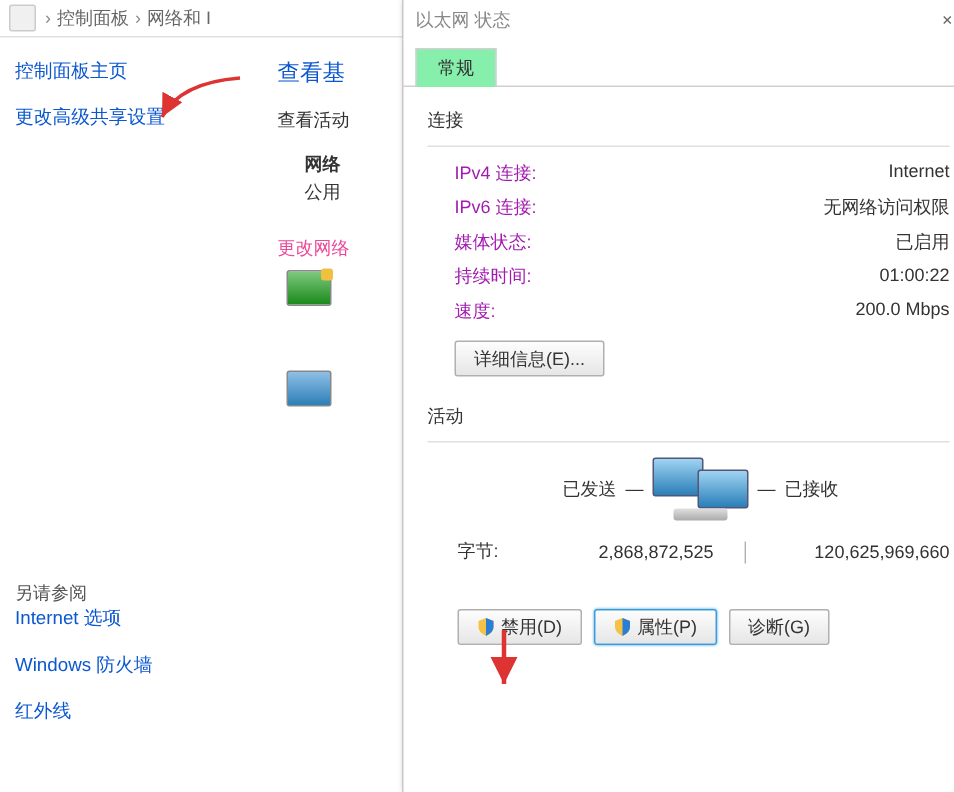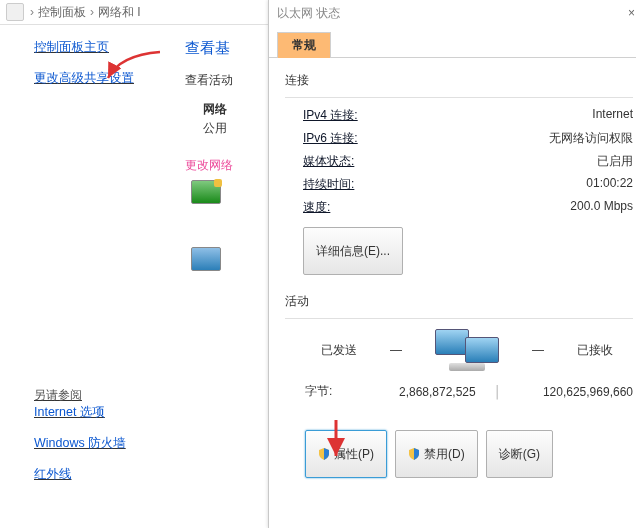--- a/index.html
+++ b/index.html
@@ -18,21 +18,21 @@
   border-bottom: 1px solid #e0e0e0;
   display: flex;
   align-items: center;
   padding: 0 6px;
   color: #666;
 }
 .toprow .navbtn { width:16px; height:16px; display:inline-block; background:#f0f0f0; border:1px solid #ccc; border-radius:2px; margin-right:4px; }
 .crumb { margin: 0 2px; }
 .crumb.sep { color:#888; }
 .main { display:flex; height:504px; }
-.sidebar { width: 185px; padding: 14px 0 0 34px; box-sizing:border-box;text-decoration:underline; }
+.sidebar { width: 185px; padding: 14px 0 0 10px; box-sizing:border-box; }
 .link { color:#0b57d0; margin-bottom: 14px; cursor:pointer; font-size:12.5px; }
 .link.hl { border:2px solid #d33; padding:2px 4px; display:inline-block; }
 .subhdr { color:#555; margin-top: 300px; font-size:12px; }
 .midcol { width: 60px; padding-top: 14px; color:#0b57d0; }
 .midcol .h1 { color:#0b57d0; font-size:15px; margin-bottom:14px; }
 .midcol .h2 { color:#333; font-size:12px; margin-bottom:12px; white-space:nowrap; }
 .midcol .sm { color:#333; font-size:12px; white-space:nowrap; margin-bottom:2px;}
 .midcol .blue { color:#ec4899; margin-top:20px; margin-bottom:6px;}
 .icon-net { width:28px; height:22px; display:inline-block; background: linear-gradient(#7fc97f,#1a8a1a); border:1px solid #888; border-radius:2px; position:relative; }
 .icon-net::after { content:""; position:absolute; right:-2px; top:-2px; width:8px; height:8px; background:#f0c040; border-radius:2px; }
@@ -49,38 +49,38 @@
 }
 .dlg-title {
   height: 26px;
   display:flex; align-items:center; justify-content:space-between;
   padding:0 8px; font-size:12px;
   border-bottom:1px solid #fff;
 }
 .dlg-close { color:#666; cursor:pointer; padding:0 6px; }
 .tabbar { display:flex; border-bottom:1px solid #d0d0d0; padding: 4px 0 0 8px; }
 .tab { padding:4px 14px; border:1px solid #d0d0d0; border-bottom:none; background:#fff; margin-right:-1px; font-size:12px; }
-.tab.active { background:#fdba74; position:relative; top:1px;font-weight:bold; }
+.tab.active { background:#86efac; position:relative; top:1px; }
 .dlg-body { padding: 10px 16px; }
 .sect-title { margin:4px 0 8px 0; }
 .row { display:flex; justify-content:space-between; padding:3px 0 3px 18px; }
-.row .l { color:#0f172a;text-decoration:underline; }
+.row .l { color:#a21caf; }
 .row .r { color:#333; }
 .sep-line { border-top:1px solid #e0e0e0; margin:6px 0; }
 .btn {
   display:inline-flex; align-items:center; justify-content:center;
-  height:22px; padding:12px 12px; font-size:12px;
+  height:22px; padding:0 12px; font-size:12px;
   background:linear-gradient(#fdfdfd,#e6e6e6);
   border:1px solid #b0b0b0; border-radius:2px; cursor:pointer;
   gap:4px;
 }
 .btn.primary { border:1px solid #3a9cd6; box-shadow:0 0 2px #3a9cd6; }
 .detailbtn-wrap { margin-left:18px; margin-top:8px; }
 .activity { margin-top:18px; }
-.act-hdr { display:flex; justify-content:space-between; align-items:center; margin:10px 20px 0 36px; }
+.act-hdr { display:flex; justify-content:center; align-items:center; margin:10px 20px 0 36px; }
 .act-hdr .label { color:#333; }
 .monitors {
   width:64px; height:42px; position:relative;
 }
 .monitors .mon { position:absolute; width:32px; height:24px; background:linear-gradient(#9fd3f2,#2a7fb8); border:1px solid #557; border-radius:2px; }
 .monitors .mon.a { left:0; top:0; }
 .monitors .mon.b { right:0; top:8px; }
 .monitors .base { position:absolute; left:14px; bottom:0; width:36px; height:8px; background:linear-gradient(#e0e0e0,#aaa); border-radius:2px; }
 .bytes { display:flex; align-items:center; margin:12px 0 0 20px; }
 .bytes .lbl { width:60px; }
@@ -191,39 +191,39 @@
         <span class="label">已接收</span>
       </div>
       <div class="bytes">
         <span class="lbl">字节:</span>
         <span class="val">2,868,872,525</span>
         <span class="divider">│</span>
         <span class="val">120,625,969,660</span>
       </div>
 
       <div class="buttons">
+        <span class="btn">
+          <span class="shield">
+            <svg viewBox="0 0 12 12">
+                <path d="M6 0 L11 2 V6 C11 9 8 11 6 12 C4 11 1 9 1 6 V2 Z" fill="#f3c246"></path>
+                <path d="M6 0 L11 2 V6 C11 9 8 11 6 12 V0 Z" fill="#2a7fd4"></path>
+              </svg>
+          </span>
+          <span>禁用(D)</span>
+        </span>
         <span class="btn primary">
           <span class="shield">
             <svg viewBox="0 0 12 12">
                 <path d="M6 0 L11 2 V6 C11 9 8 11 6 12 C4 11 1 9 1 6 V2 Z" fill="#f3c246"></path>
                 <path d="M6 0 L11 2 V6 C11 9 8 11 6 12 V0 Z" fill="#2a7fd4"></path>
               </svg>
           </span>
           <span>属性(P)</span>
         </span>
         <span class="btn">
-          <span class="shield">
-            <svg viewBox="0 0 12 12">
-                <path d="M6 0 L11 2 V6 C11 9 8 11 6 12 C4 11 1 9 1 6 V2 Z" fill="#f3c246"></path>
-                <path d="M6 0 L11 2 V6 C11 9 8 11 6 12 V0 Z" fill="#2a7fd4"></path>
-              </svg>
-          </span>
-          <span>禁用(D)</span>
-        </span>
-        <span class="btn">
           <span>诊断(G)</span>
         </span>
       </div>
     </div>
   </div>
 </div>
 
 <div class="arrow" style="left:326px; top:420px;">
   <svg width="20" height="46">
     <defs>

